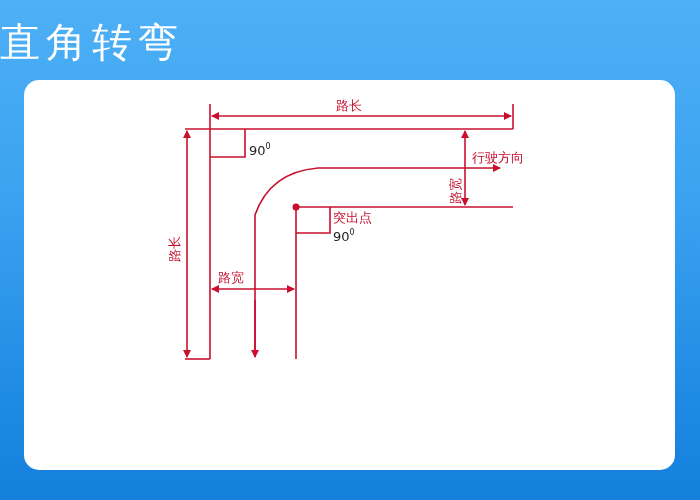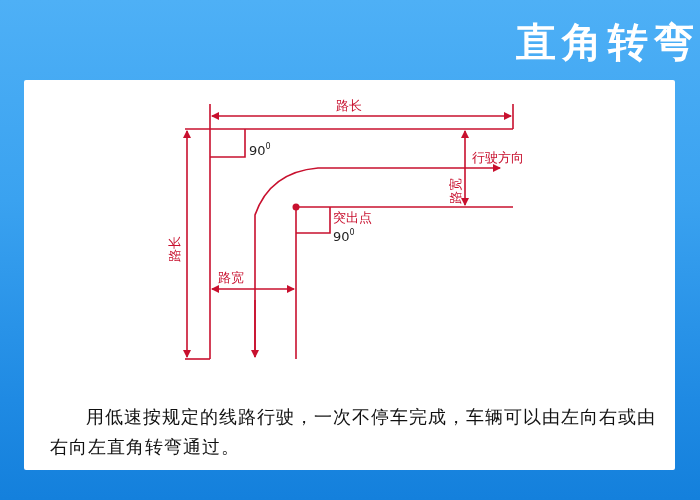--- a/index.html
+++ b/index.html
@@ -2,27 +2,27 @@
 <html><head>
 <meta charset="utf-8">
 <style>
   html, body { margin: 0; padding: 0; }
   body {
     width: 700px; height: 500px; overflow: hidden; position: relative;
     background: linear-gradient(180deg, #4eb0f6 0%, #3aa2f0 40%, #1f8ae3 80%, #1480dc 100%);
     font-family: "DejaVu Sans", "Liberation Sans", sans-serif;
   }
   .title {
-    position: absolute; left: 0; top: 14px; width: 700px; text-align: right;
-    color: #ffffff; font-size: 40px; font-weight: bold; letter-spacing: 6px;
+    position: absolute; left: 0; top: 14px; width: 700px; text-align: left;
+    color: #ffffff; font-size: 40px; font-weight: normal; letter-spacing: 6px;
     line-height: 56px;
   }
   .card {
     position: absolute; left: 24px; top: 80px; width: 651px; height: 390px;
-    background: #ffffff; border-radius: 2px;
+    background: #ffffff; border-radius: 15px;
   }
   .diagram { position: absolute; left: 0; top: 0; }
   .diagram text { font-family: "DejaVu Sans", "Liberation Sans", sans-serif; }
   .req-heading {
     position: absolute; left: 26px; top: 294px; font-size: 17px; font-weight: bold;
     color: #111; letter-spacing: 1px;
   }
   .req-body {
     position: absolute; left: 26px; top: 322px; width: 610px;
     font-size: 18px; line-height: 30px; color: #111; text-indent: 2em;
@@ -77,14 +77,13 @@
       <text x="218" y="282">路宽</text>
       <text x="0" y="0" transform="translate(179,262) rotate(-90)">路长</text>
       <text x="0" y="0" transform="translate(460,204) rotate(-90)">路宽</text>
     </g>
     <g fill="#222" font-size="13">
       <text x="249" y="155"><tspan>90</tspan><tspan font-size="8" dy="-6">0</tspan></text>
       <text x="333" y="241"><tspan>90</tspan><tspan font-size="8" dy="-6">0</tspan></text>
     </g>
   </svg>
 
-  <div class="req-body">用低速按规定的线路行驶，一次不停车完成，车辆可以由左向右或由右向左直角转弯通过。</div>
 </div>
 
 </body></html>

